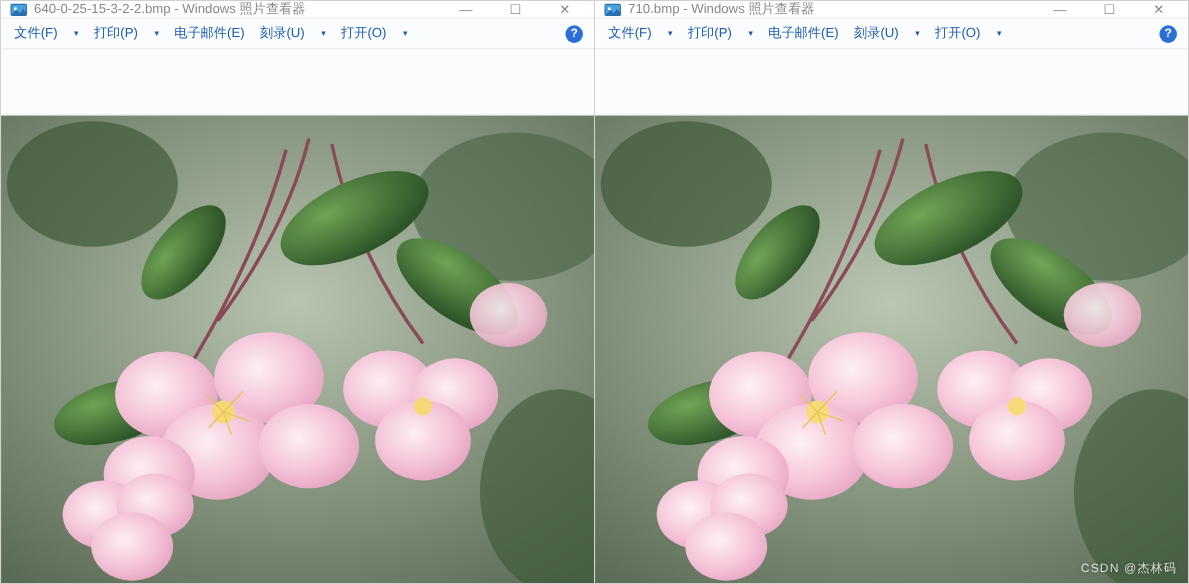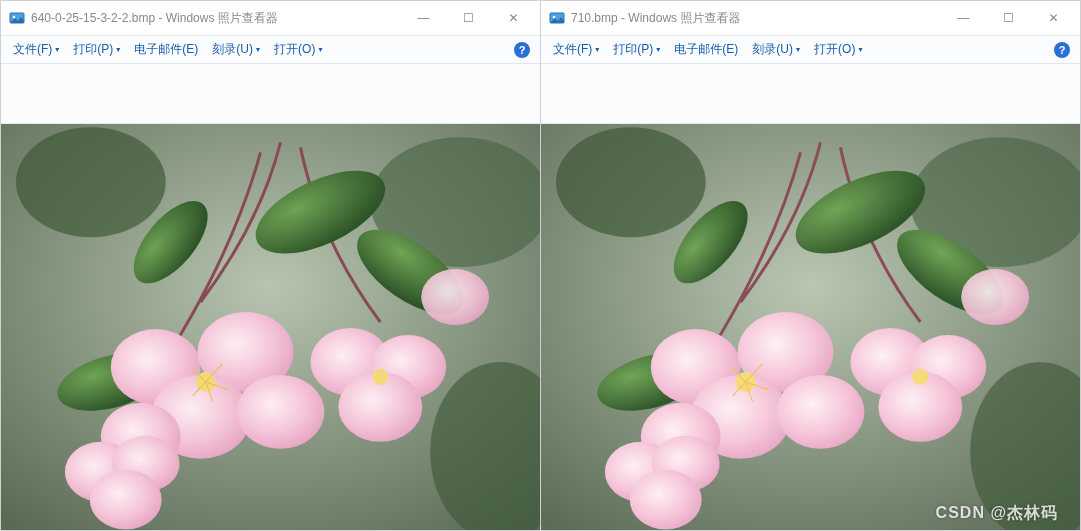--- a/index.html
+++ b/index.html
@@ -14,21 +14,21 @@
     }
     .window {
       flex: 1;
       display: flex;
       flex-direction: column;
       border: 1px solid #d0d0d0;
       background: #fff;
     }
     .window + .window { border-left: none; }
     .titlebar {
-      height: 35px;
+      height: 16px;
       display: flex;
       align-items: center;
       padding: 0 4px 0 8px;
       background: #fff;
       border-bottom: 1px solid #e8e8e8;
       font-size: 12px;
       color: #888;
     }
     .app-icon {
       width: 16px; height: 16px;
@@ -52,21 +52,21 @@
       background: #fafcfe;
       border-bottom: 1px solid #e0e6ef;
       gap: 2px;
     }
     .menu-item {
       padding: 3px 6px;
       color: #1a5cb0;
       font-size: 12px;
       display: flex;
       align-items: center;
-      gap: 3px;
+      gap: 15px;
       border-radius: 2px;
     }
     .menu-item .chev {
       font-size: 8px;
       color: #1a5cb0;
     }
     .menu-spacer { flex: 1; }
     .help-icon {
       width: 16px; height: 16px;
       border-radius: 50%;
@@ -93,26 +93,25 @@
     
     .flower-svg {
       position: absolute;
       inset: 0;
       width: 100%;
       height: 100%;
     }
     .watermark {
       position: absolute;
       bottom: 6px;
-      right: 22px;
+      right: 10px;
       color: rgba(255,255,255,0.8);
-      font-size: 16px;
+      font-size: 11px;
       letter-spacing: 1px;
       text-shadow: 0 0 3px rgba(0,0,0,0.4);
-      font-weight: bold;
     }
   </style>
 </head>
 <body>
 
 <div class="window">
   <div class="titlebar">
     <span class="app-icon">
       <svg width="16" height="16" viewBox="0 0 16 16">
           <rect x="1" y="3" width="14" height="10" rx="1" fill="#4aa3df" stroke="#2a6fb0"></rect>

